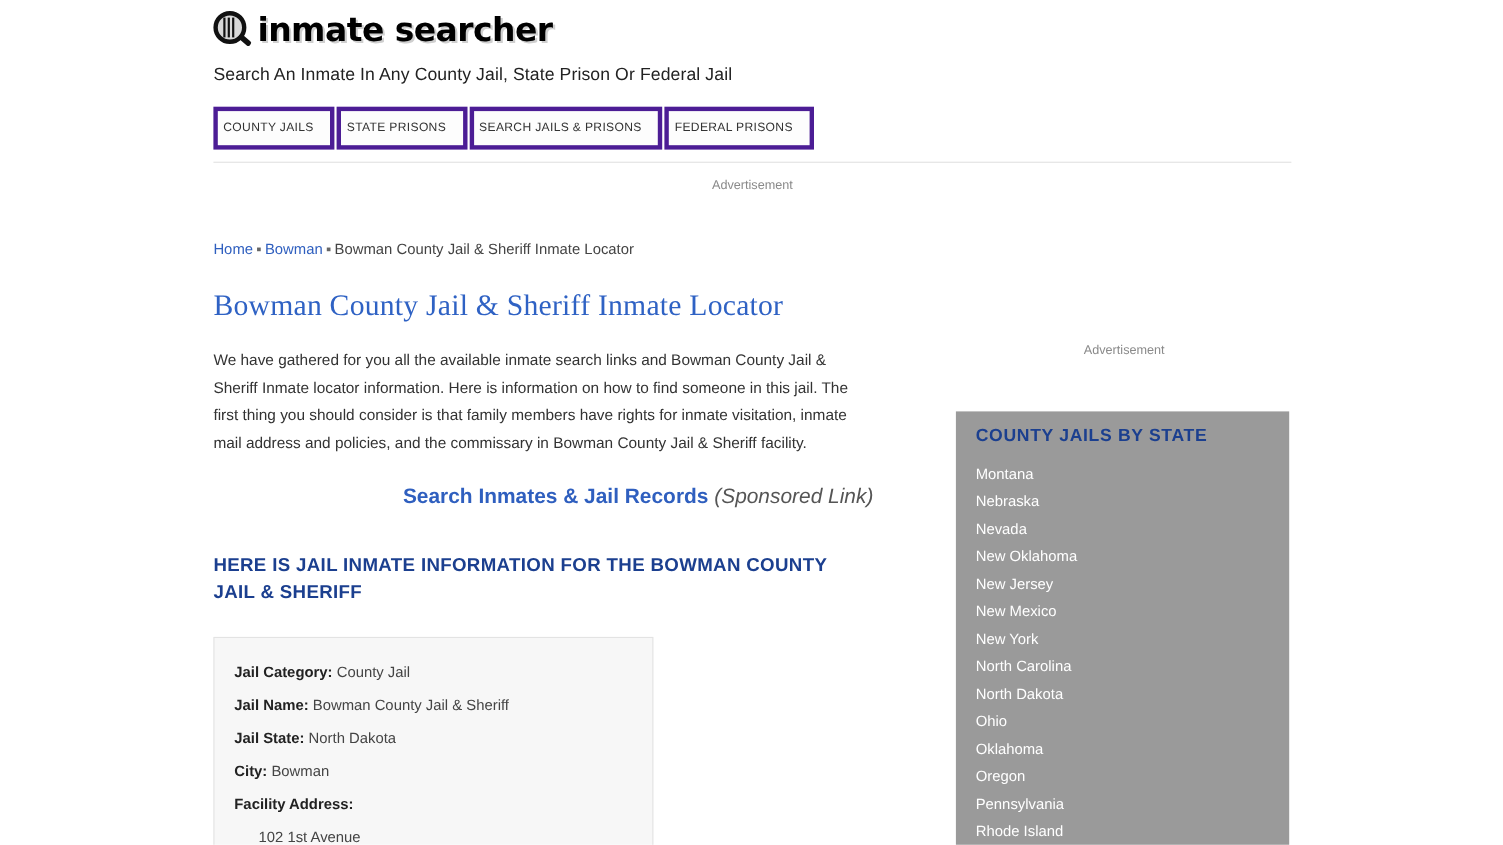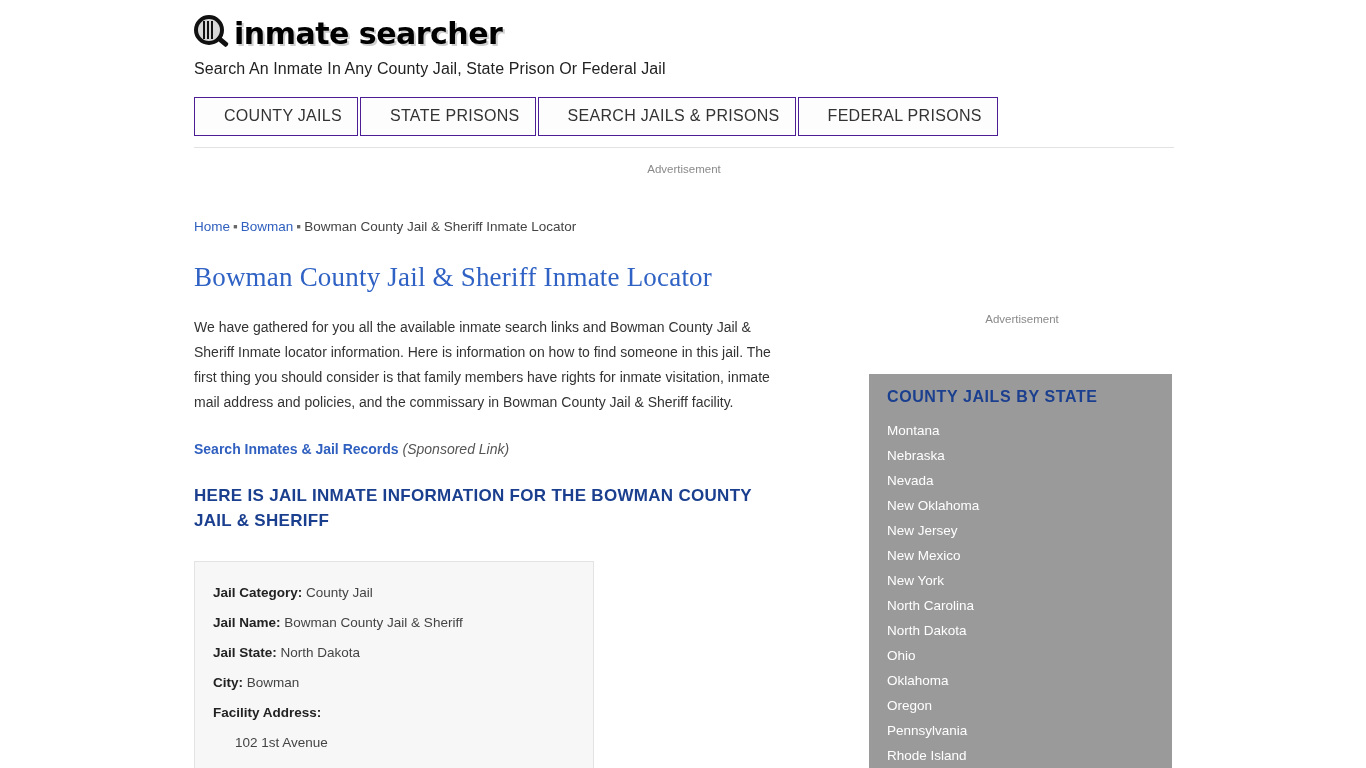--- a/index.html
+++ b/index.html
@@ -19,21 +19,20 @@
   }
   
   .header {
     position: absolute;
     left: 194px;
     top: 10px;
     width: 980px;
   }
   .logo-row {
     display: flex;
-    align-items: center;
     height: 46px;
   }
   .logo-mark {
     width: 36px;
     height: 36px;
     position: relative;
     flex: 0 0 auto;
   }
   .logo-mark .ring {
     position: absolute;
@@ -79,25 +78,25 @@
     letter-spacing: 0.1px;
   }
   
   .nav {
     position: absolute;
     left: 194px;
     top: 97px;
     display: flex;
   }
   .nav-item {
-    border: 1px solid #4c1d95;
+    border: 4px solid #4c1d95;
     background: #fdfdfd;
     color: #333;
-    font-size: 16px;
-    padding: 9px 15px 10px 29px;
+    font-size: 11px;
+    padding: 9px 15px 10px 5px;
     margin-right: 2px;
     letter-spacing: 0.3px;
     white-space: nowrap;
   }
   .nav-rule {
     position: absolute;
     left: 194px;
     top: 147px;
     width: 980px;
     height: 1px;
@@ -151,24 +150,24 @@
     letter-spacing: 0.2px;
   }
   p.intro {
     font-size: 14px;
     line-height: 25px;
     color: #333;
     margin: 0 0 26px 0;
     width: 580px;
   }
   .sponsored {
-    text-align: left;
+    text-align: right;
     width: 600px;
-    font-size: 14px;
-    margin-bottom: 26px;
+    font-size: 19px;
+    margin-bottom: 38px;
   }
   .sponsored a {
     color: #2f5fbf;
     font-weight: bold;
     text-decoration: none;
   }
   .sponsored .note {
     color: #555;
     font-style: italic;
   }

